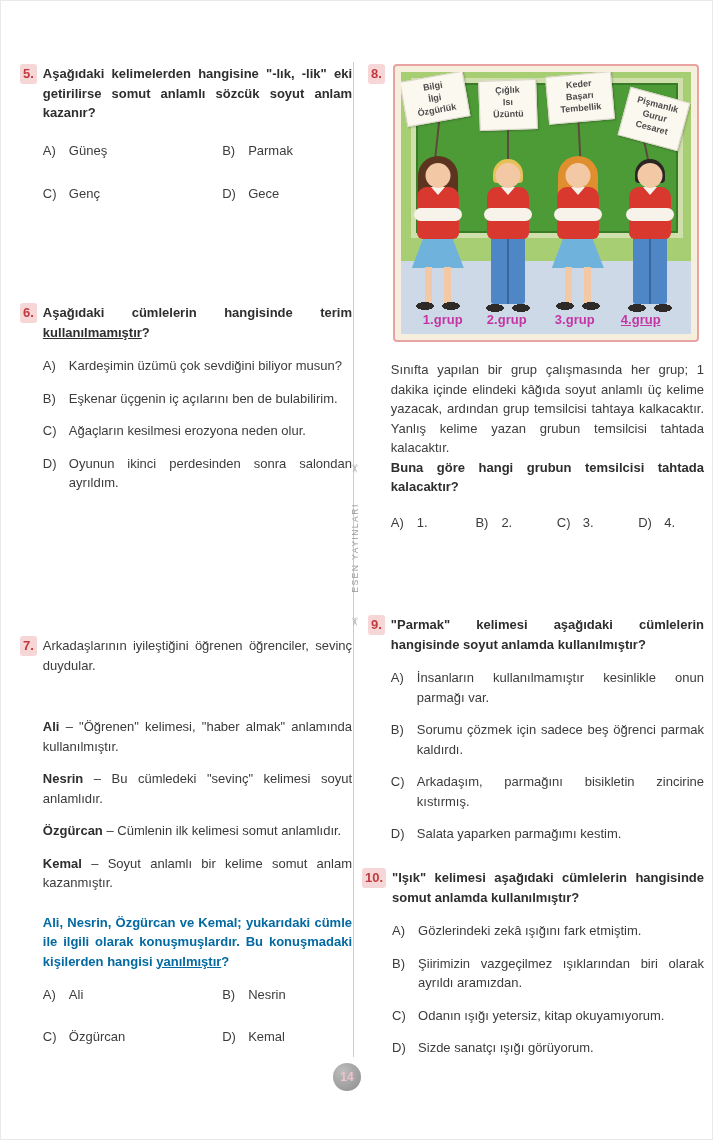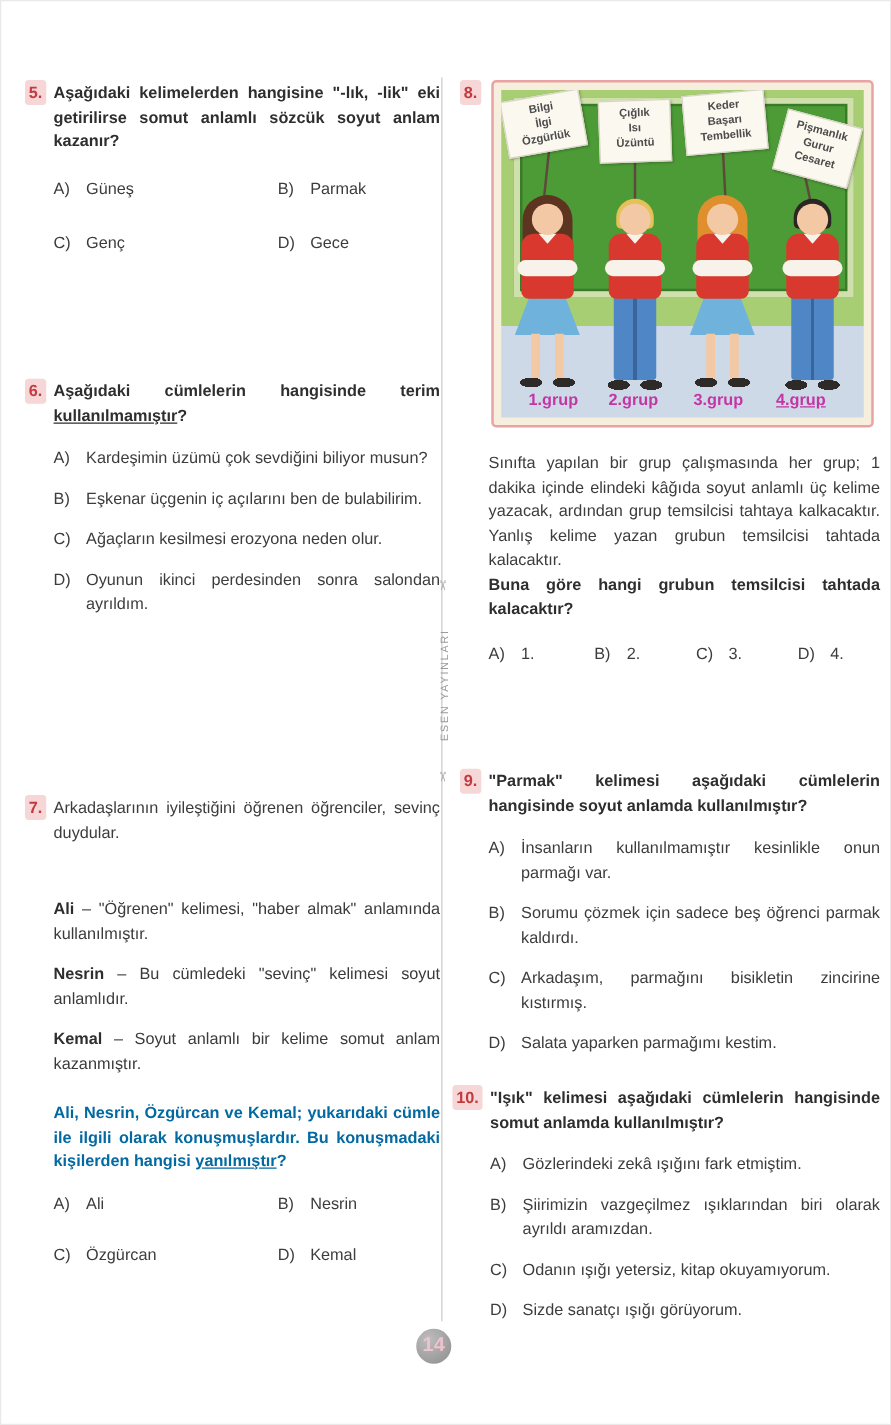--- a/index.html
+++ b/index.html
@@ -42,21 +42,21 @@
     font-size:8.5px; letter-spacing:1.5px; color:#9a9a9a; white-space:nowrap;
   }
   .snip { position:absolute; left:346px; width:16px; text-align:center; color:#ababab; font-size:11px; transform:rotate(90deg); }
   .snip1 { top:462px; } .snip2 { top:615px; }
 
   
   .page-badge {
     position:absolute; left:333px; top:1063px; width:28px; height:28px; border-radius:50%;
     background:radial-gradient(circle at 35% 30%, #bdbdbd, #8d8d8d);
     display:flex; align-items:center; justify-content:center;
-    color:#eec3cd; font-size:16px; font-weight:bold;
+    color:#eec3cd; font-size:12px; font-weight:bold;
   }
 
   
   .illus {
     position:relative; width:306px; height:278px; margin-left:2px;
     background:#f6efdd; border:2px solid #e9a3a3; border-radius:4px;
   }
   .scene {
     position:absolute; inset:6px; overflow:hidden;
     background:linear-gradient(180deg,#a8ce74 0%, #a8ce74 72%, #cdd9e6 72%, #cdd9e6 100%);
@@ -159,20 +159,21 @@
     </div>
   </div>
 
   <div class="question" style="left:20px; top:636px; width:332px;">
     <span class="qnum">7.</span>
     <div class="qbody">
       <div class="intro">Arkadaşlarının iyileştiğini öğrenen öğrenciler, sevinç duydular.</div>
       <div style="margin-top:42px;">
         <p class="dline"><b>Ali</b><span> – "Öğrenen" kelimesi, "haber almak" anlamında kullanılmıştır.</span></p>
         <p class="dline"><b>Nesrin</b><span> – Bu cümledeki "sevinç" kelimesi soyut anlamlıdır.</span></p>
+        <p class="dline"><b>Özgürcan</b><span> – Cümlenin ilk kelimesi somut anlamlıdır.</span></p>
         <p class="dline"><b>Kemal</b><span> – Soyut anlamlı bir kelime somut anlam kazanmıştır.</span></p>
       </div>
       <div class="boldpara"><span>Ali, Nesrin, Özgürcan ve Kemal; yukarıdaki cümle ile ilgili olarak konuşmuşlardır. Bu konuşmadaki kişilerden hangisi </span><span class="ul">yanılmıştır</span><span>?</span></div>
       <div class="opt-grid2" style="row-gap:22px; margin-top:14px;">
         <div class="opt">
             <span class="lab">A)</span>
             <span>Ali</span>
           </div>
         <div class="opt">
             <span class="lab">B)</span>

